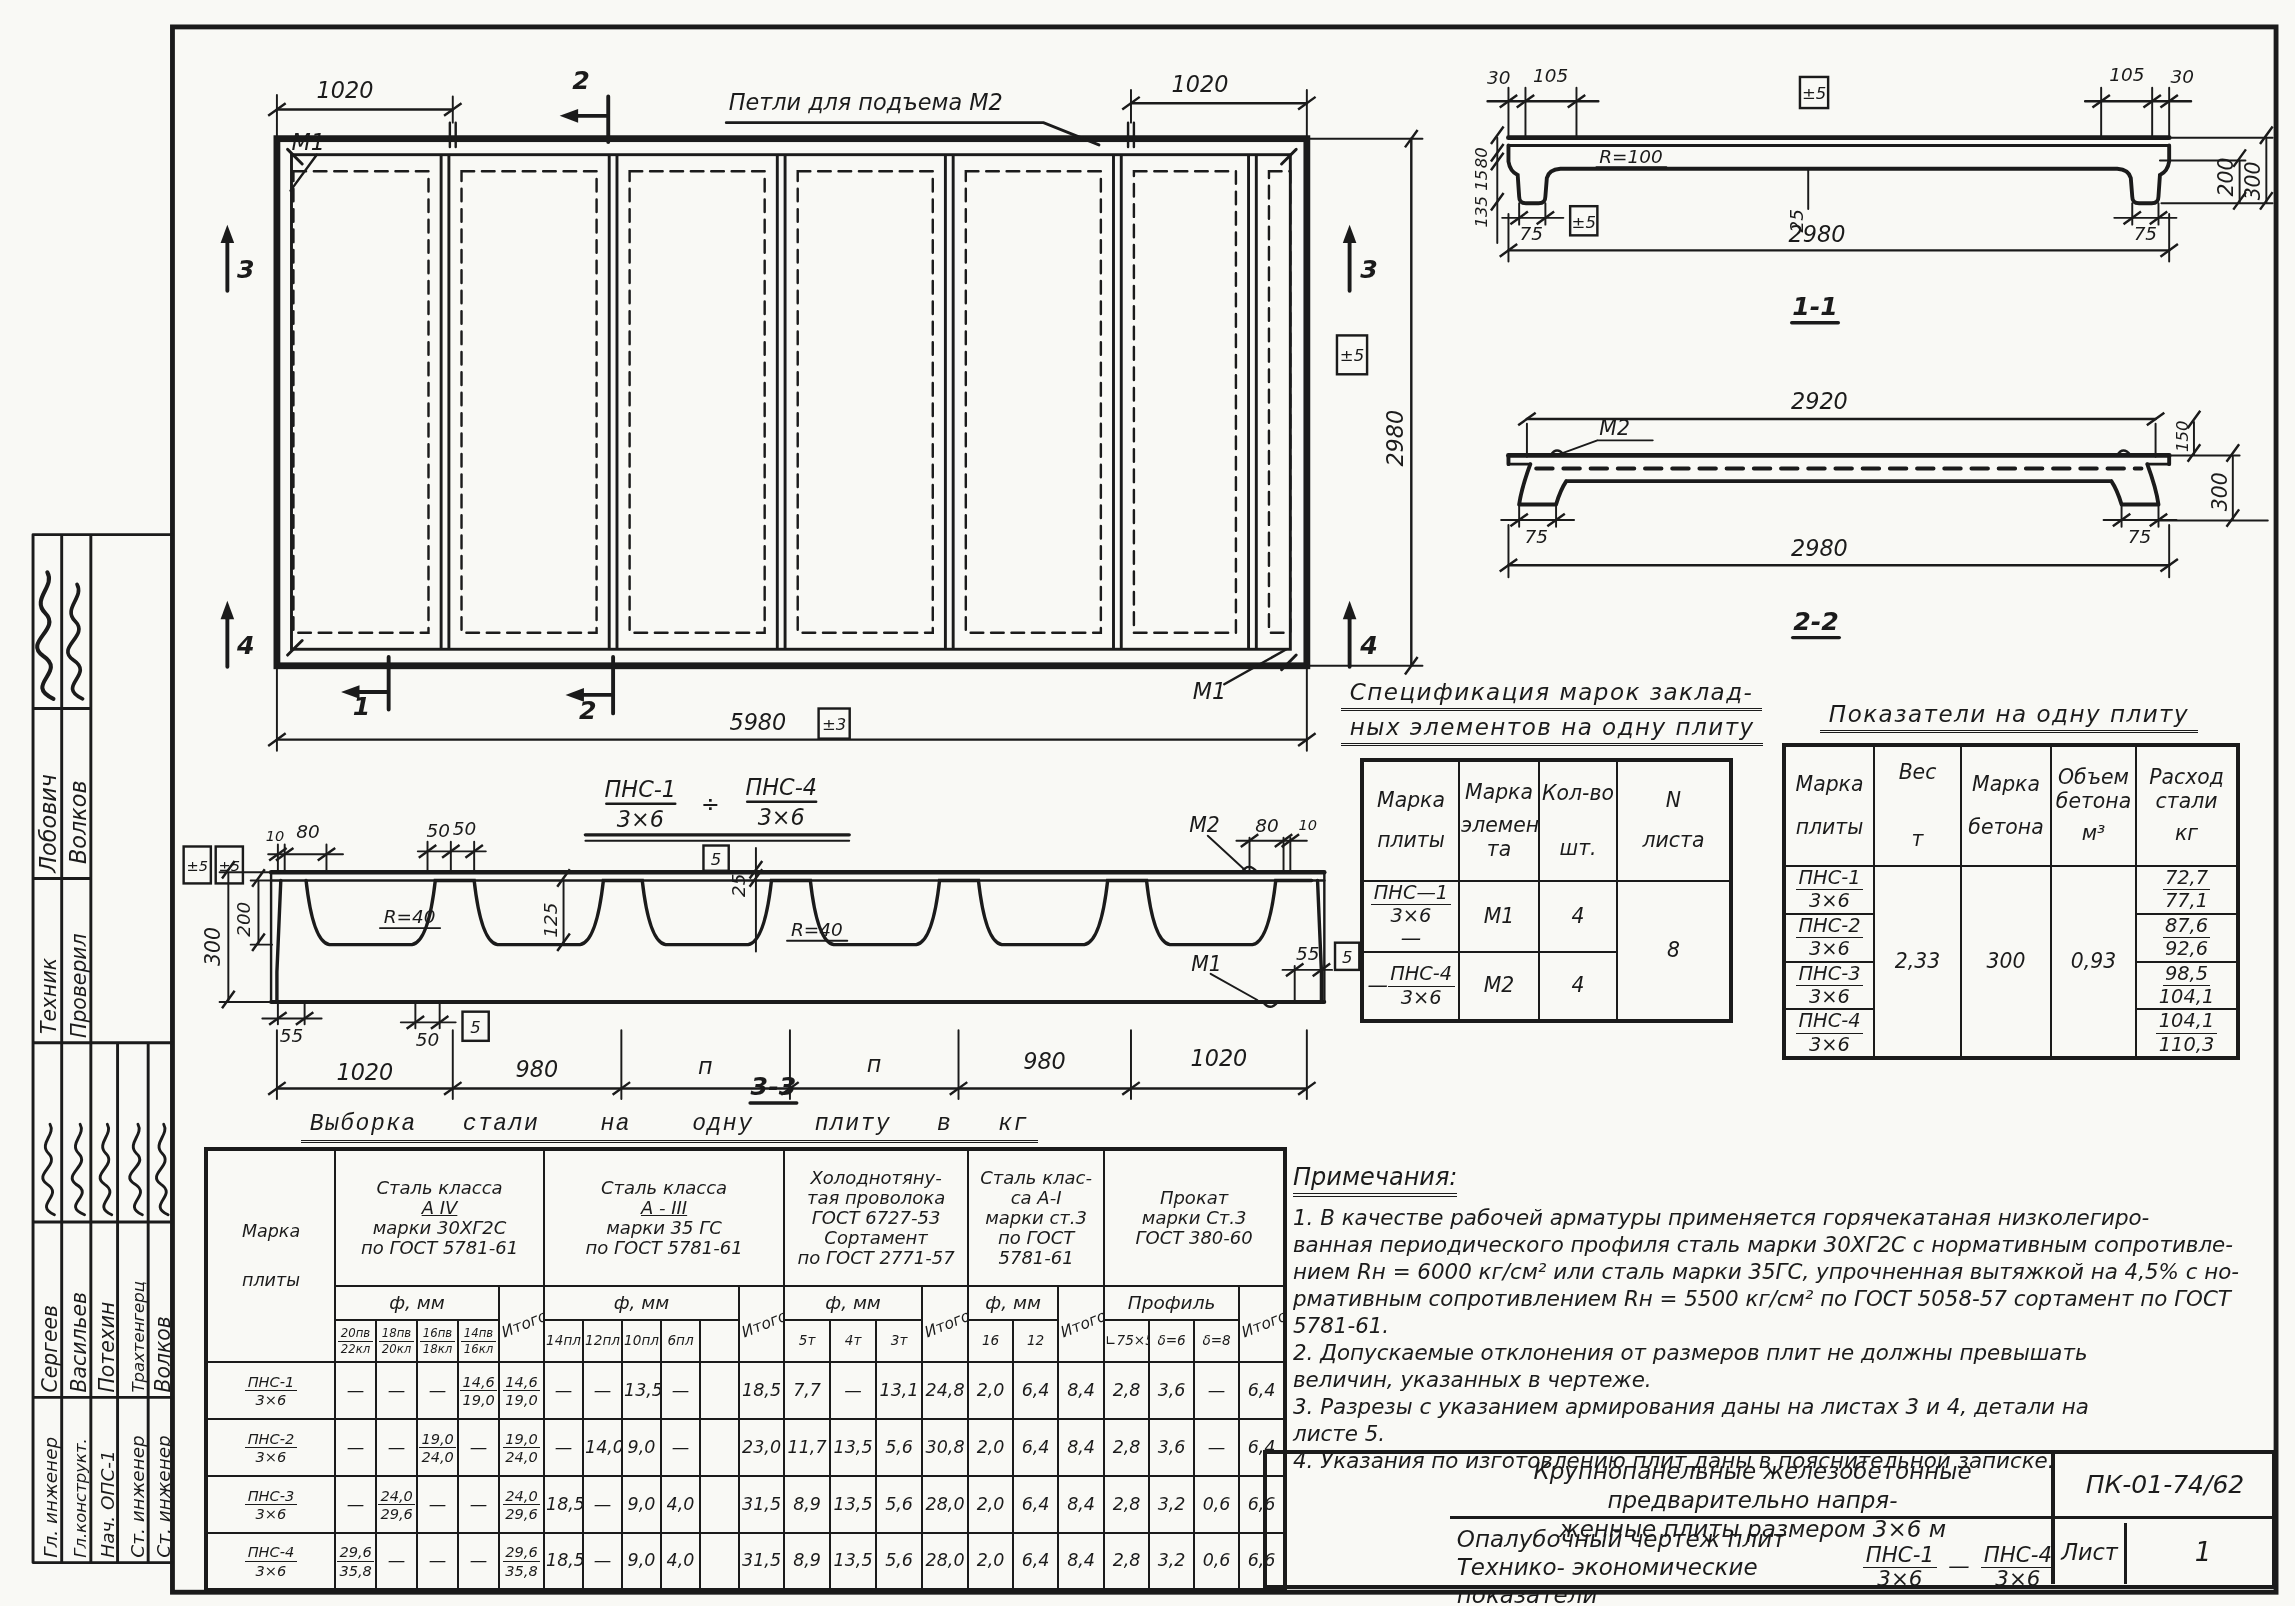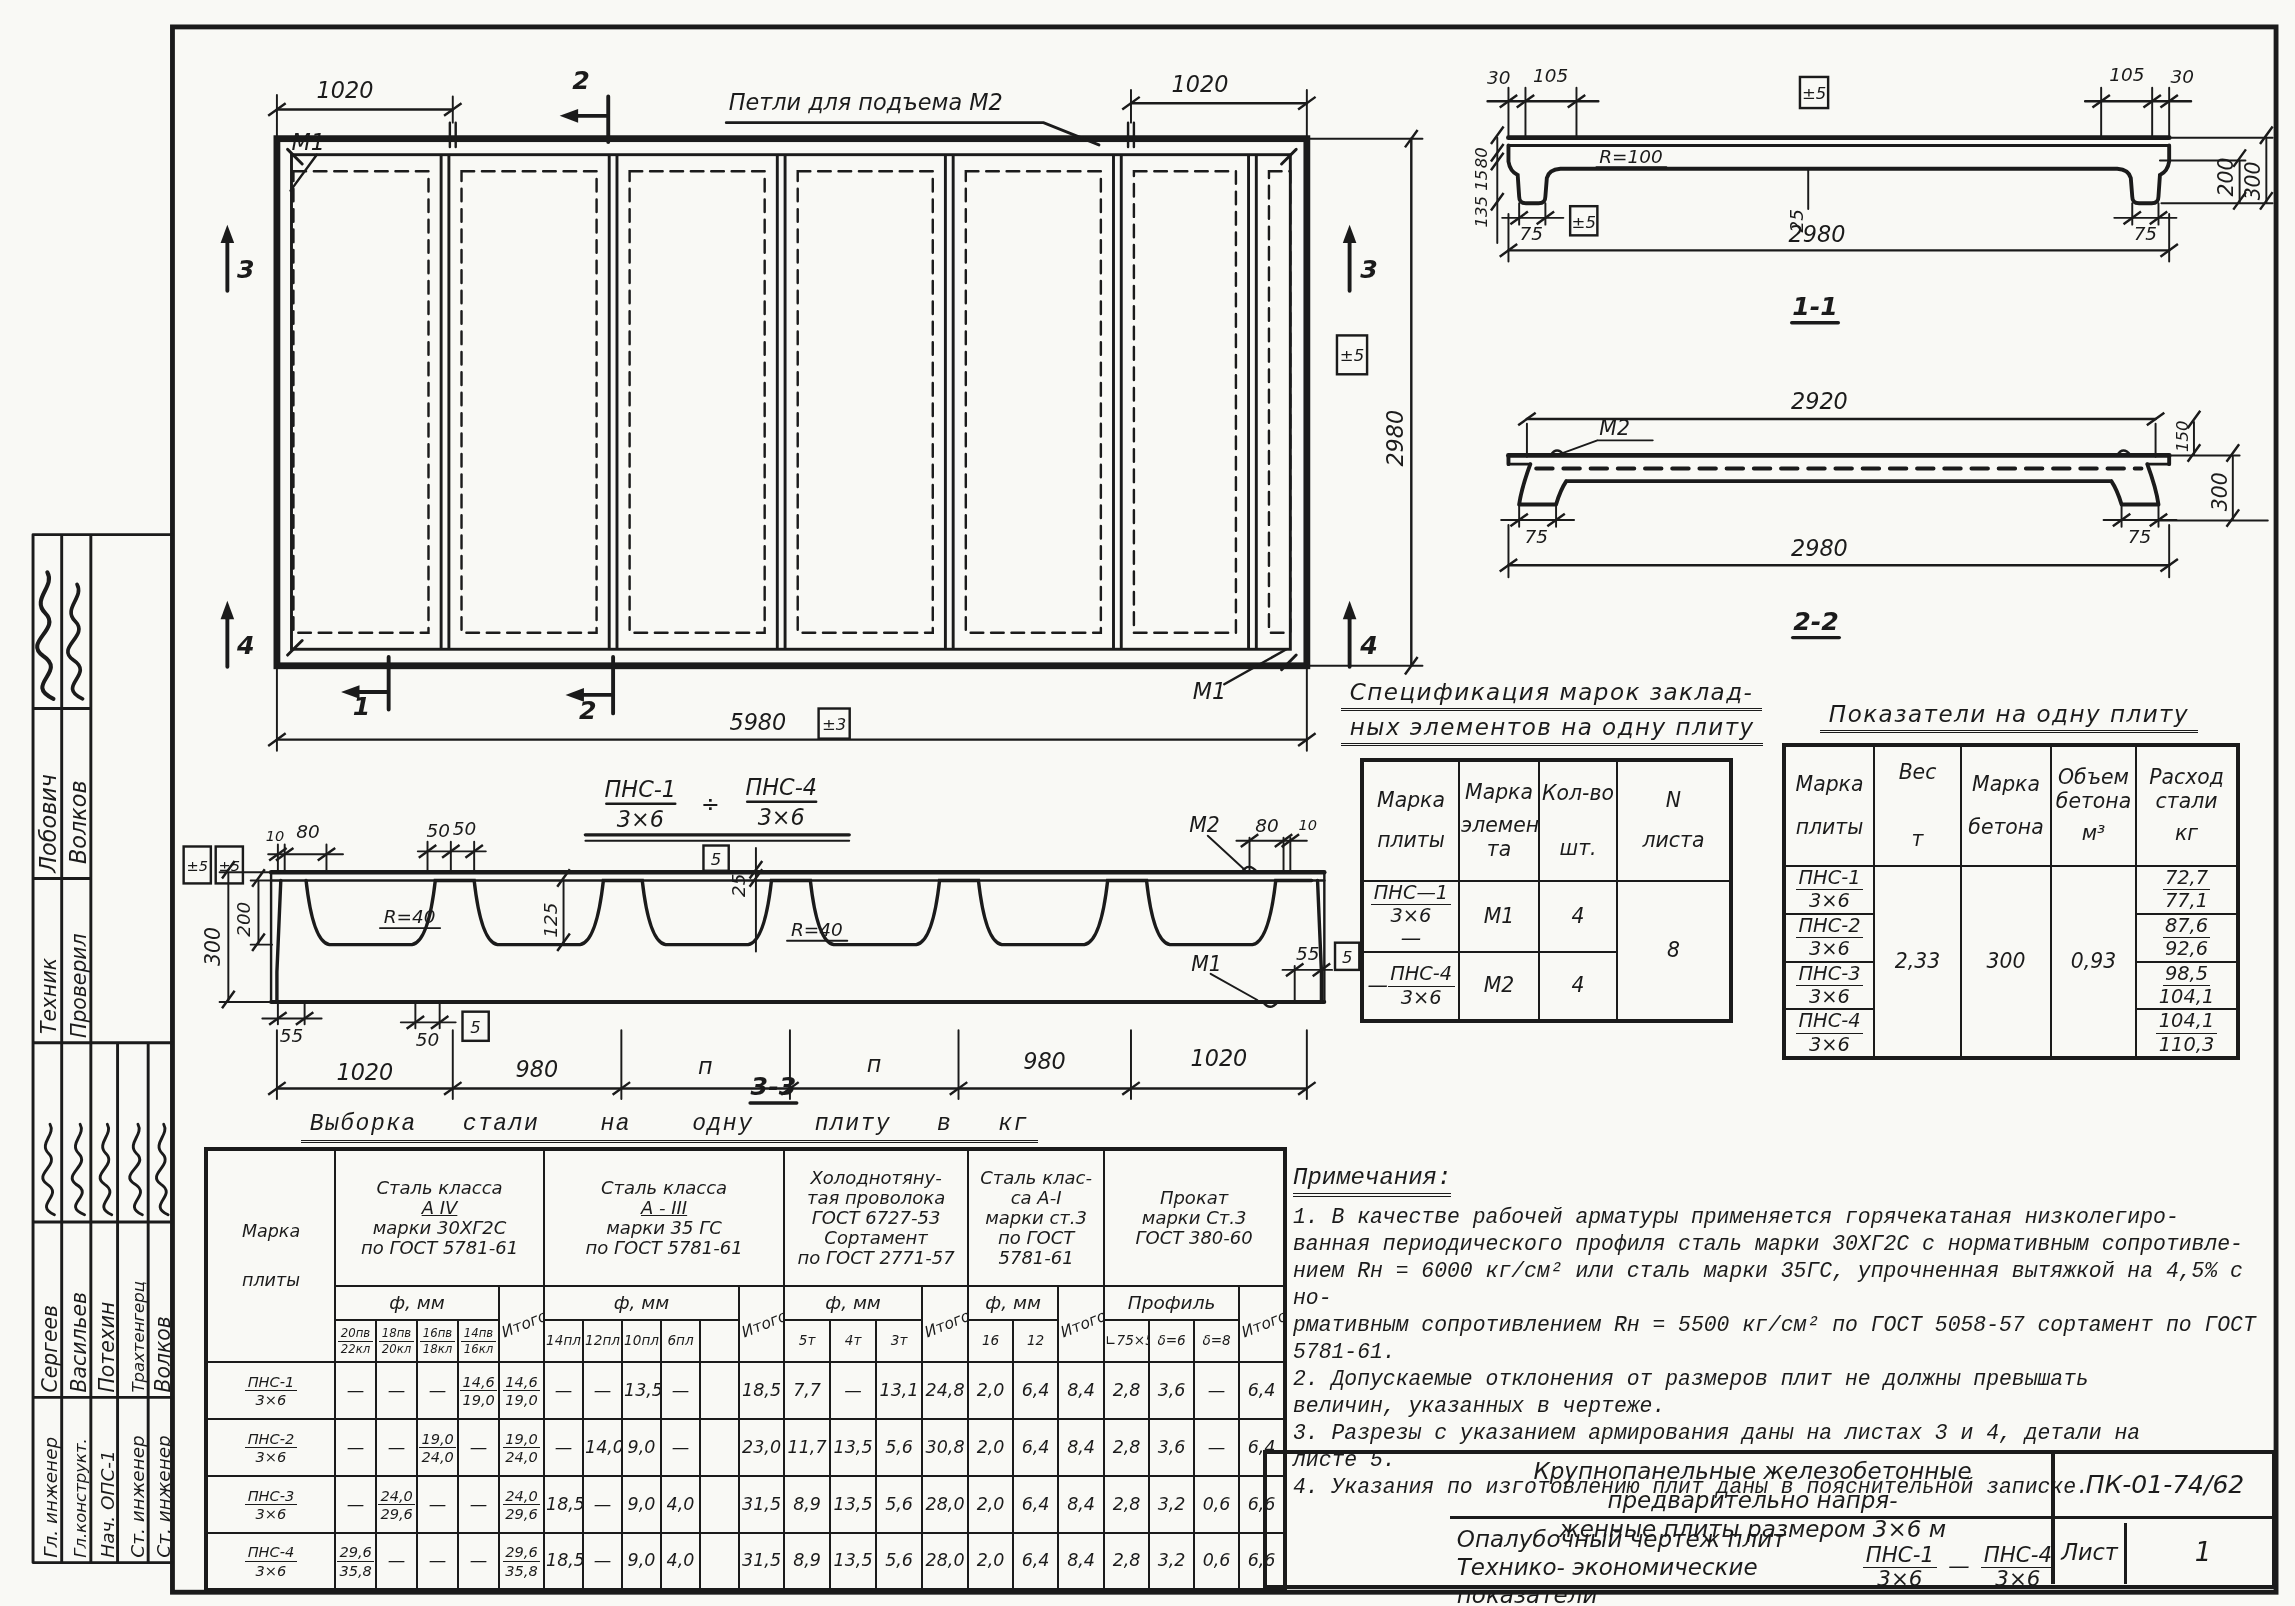--- a/index.html
+++ b/index.html
@@ -702,21 +702,21 @@
           <td>6,4</td>
           <td>8,4</td>
           <td>2,8</td>
           <td>3,2</td>
           <td>0,6</td>
           <td>6,6</td>
         </tr>
       </tbody>
 </table>
 
-<div class="abs notes" style="left:1293px;top:1164px;width:982px;font-family:Liberation Mono, monospace;">
+<div class="abs notes" style="left:1293px;top:1164px;width:982px;">
   <span class="nh">Примечания:</span>
   <div>
         <div>1. В качестве рабочей арматуры применяется горячекатаная низколегиро-</div>
         <div>ванная периодического профиля сталь марки 30ХГ2С с нормативным сопротивле-</div>
         <div>нием Rн = 6000 кг/см² или сталь марки 35ГС, упрочненная вытяжкой на 4,5% с но-</div>
         <div>рмативным сопротивлением Rн = 5500 кг/см² по ГОСТ 5058-57 сортамент по ГОСТ 5781-61.</div>
         <div>2. Допускаемые отклонения от размеров плит не должны превышать</div>
         <div>величин, указанных в чертеже.</div>
         <div>3. Разрезы с указанием армирования даны на листах 3 и 4, детали на</div>
         <div>листе 5.</div>

